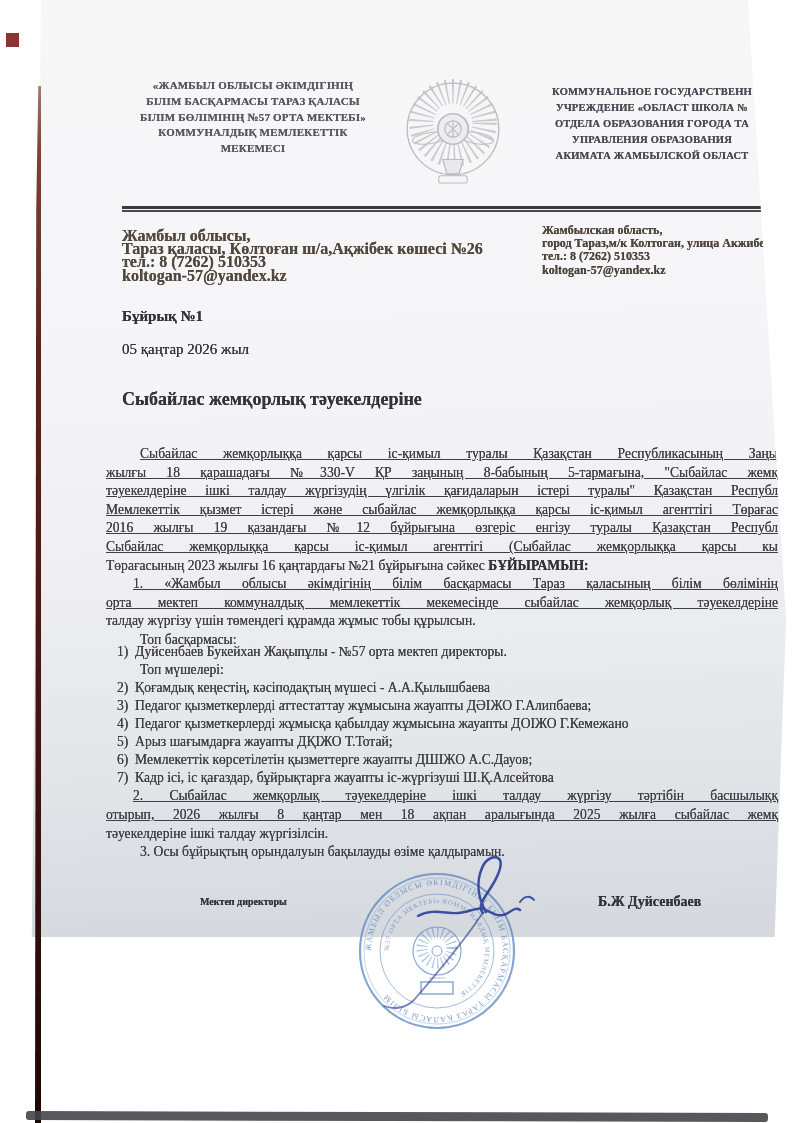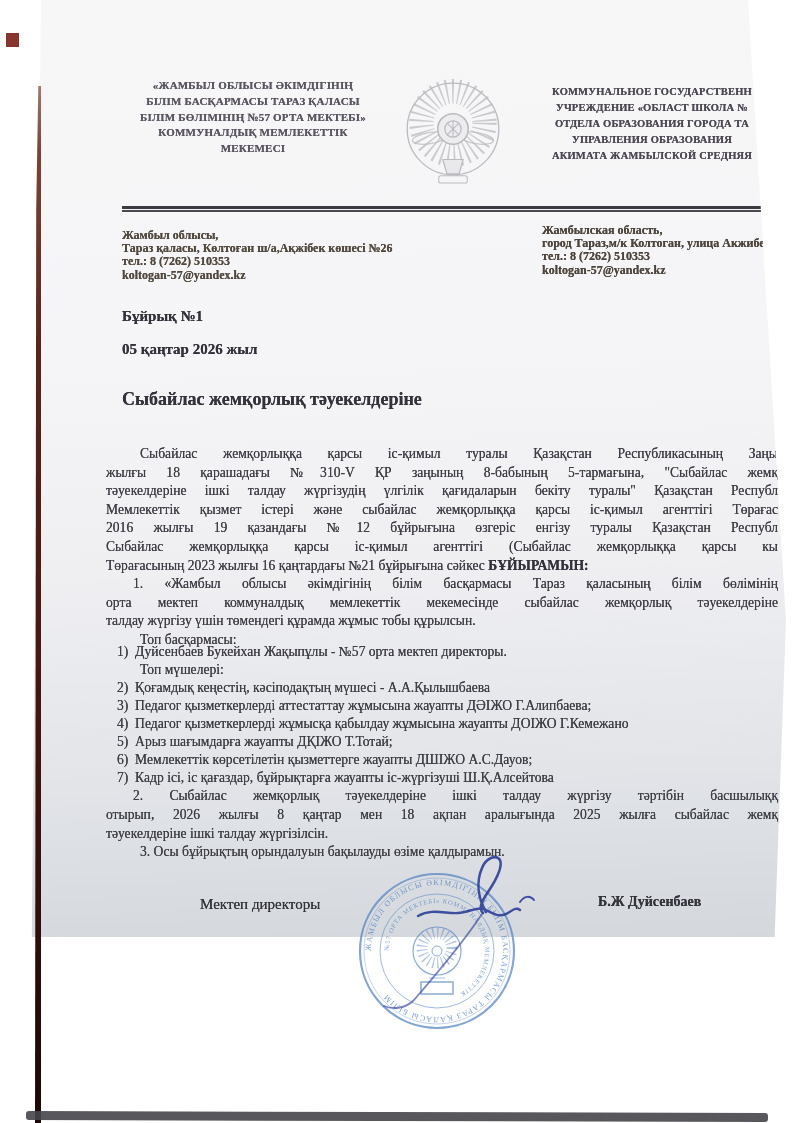--- a/index.html
+++ b/index.html
@@ -30,39 +30,39 @@
   
   .soft{text-shadow:0 0 .5px currentColor;}
   .org{font-weight:700;text-align:center;letter-spacing:.2px;}
   .org-kk{left:112px;top:78px;width:282px;font-size:11px;line-height:15.8px;color:#5b5662;}
   .org-ru{left:524px;top:84px;width:256px;font-size:10.5px;line-height:16px;color:#4d4954;}
   .org-ru .oline{white-space:nowrap;}
   .rule{
     left:122px;top:206px;width:666px;height:6px;
     border-top:3px solid #3b3a40;border-bottom:2px solid #4a4950;box-sizing:border-box;
   }
-  .contact{font-weight:700;font-size:12px;line-height:13.2px;}
+  .contact{font-weight:700;font-size:16px;line-height:13.2px;}
   .contact-kk{left:122px;top:229px;color:#52493e;}
   .contact-ru{left:542px;top:224px;color:#4d453c;font-size:12px;}
   .contact .oline{white-space:nowrap;}
   .order-no{left:122px;top:300px;font-size:15px;font-weight:700;color:#34333c;margin-top:8px;}
-  .order-date{left:122px;top:341px;font-size:15px;font-weight:700;color:#34333c;}
+  .order-date{left:122px;top:341px;font-size:15px;font-weight:400;color:#34333c;}
   .subject{left:122px;top:390px;font-size:18px;font-weight:700;line-height:19.5px;color:#34333c;}
   .body-block{font-size:13.6px;line-height:18.6px;color:#3f3e46;width:672px;}
   .intro{left:106px;top:445px;}
   .mlist{left:117px;top:643px;line-height:18px;width:680px;}
   .mlist .line{white-space:nowrap;}
   .closing{left:106px;top:787px;line-height:18.8px;}
   .line{min-height:1em;}
-  .j{text-align:justify;text-align-last:justify;}
+  .j{text-align:justify;text-align-last:justify;text-decoration:underline;}
   .ind34{text-indent:34px;}
   .ind27{text-indent:27px;}
   .ind23{padding-left:23px;}
   .b, .line .b{font-weight:700;color:#33323b;}
-  .sig-label{left:200px;top:896px;font-size:15px;font-weight:400;color:#34333c;}
+  .sig-label{left:200px;top:896px;font-size:10px;font-weight:700;color:#34333c;}
   .sig-name{left:598px;top:894px;font-size:14px;font-weight:700;color:#34333c;}
   svg{display:block;}
 </style>
 </head>
 <body>
 
 <div class="abs paper">
 
   <div class="abs org org-kk soft">
       <div class="oline">«ЖАМБЫЛ ОБЛЫСЫ ӘКІМДІГІНІҢ</div>
@@ -70,21 +70,21 @@
       <div class="oline">БІЛІМ БӨЛІМІНІҢ №57 ОРТА МЕКТЕБІ»</div>
       <div class="oline">КОММУНАЛДЫҚ МЕМЛЕКЕТТІК</div>
       <div class="oline">МЕКЕМЕСІ</div>
     </div>
 
   <div class="abs org org-ru soft">
       <div class="oline">КОММУНАЛЬНОЕ ГОСУДАРСТВЕНН</div>
       <div class="oline">УЧРЕЖДЕНИЕ «ОБЛАСТ ШКОЛА №</div>
       <div class="oline">ОТДЕЛА ОБРАЗОВАНИЯ ГОРОДА ТА</div>
       <div class="oline">УПРАВЛЕНИЯ ОБРАЗОВАНИЯ</div>
-      <div class="oline">АКИМАТА ЖАМБЫЛСКОЙ СРЕДНЯЯ</div>
+      <div class="oline">АКИМАТА ЖАМБЫЛСКОЙ ОБЛАСТ</div>
     </div>
 
   <div class="abs" style="left:402px;top:74px;width:102px;height:114px;">
     <svg width="102" height="114" viewBox="0 0 100 112">
       <g stroke="#b5b4ba" fill="none" opacity="0.9">
         <circle cx="50" cy="54" r="45" stroke-width="1.3"></circle>
         <circle cx="50" cy="48" r="31" stroke-width="24" stroke-dasharray="1.6 4.2" opacity="0.75"></circle>
         <ellipse cx="27" cy="63" rx="17" ry="5.5" transform="rotate(-9 27 63)" stroke-width="1.2" opacity="0.8"></ellipse>
         <ellipse cx="73" cy="63" rx="17" ry="5.5" transform="rotate(9 73 63)" stroke-width="1.2" opacity="0.8"></ellipse>
         <circle cx="50" cy="54" r="15" stroke-width="1.6" fill="#ececee"></circle>
@@ -112,22 +112,22 @@
     </div>
 
   <div class="abs order-no soft">Бұйрық  №1</div>
   <div class="abs order-date soft">05 қаңтар  2026 жыл</div>
   <div class="abs subject soft">
       <div class="oline">Сыбайлас жемқорлық тәуекелдеріне</div>
     </div>
 
   <div class="abs body-block intro soft">
       <div class="line j ind34"><span>Сыбайлас жемқорлыққа қарсы іс-қимыл туралы Қазақстан Республикасының Заңы</span></div>
-      <div class="line j"><span>жылғы 18 қарашадағы №310-V ҚР заңының 8-бабының 5-тармағына, "Сыбайлас жемқ</span></div>
-      <div class="line j"><span>тәуекелдеріне ішкі талдау жүргізудің үлгілік қағидаларын бекіту туралы" Қазақстан Республ</span></div>
+      <div class="line j"><span>жылғы 18 қарашадағы №330-V ҚР заңының 8-бабының 5-тармағына, "Сыбайлас жемқ</span></div>
+      <div class="line j"><span>тәуекелдеріне ішкі талдау жүргізудің үлгілік қағидаларын істері туралы" Қазақстан Республ</span></div>
       <div class="line j"><span>Мемлекеттік қызмет істері және сыбайлас жемқорлыққа қарсы іс-қимыл агенттігі Төрағас</span></div>
       <div class="line j"><span>2016 жылғы 19 қазандағы    №12 бұйрығына өзгеріс енгізу туралы Қазақстан Республ</span></div>
       <div class="line j"><span>Сыбайлас жемқорлыққа қарсы іс-қимыл агенттігі (Сыбайлас жемқорлыққа қарсы кы</span></div>
       <div class="line"><span>Төрағасының 2023 жылғы 16 қаңтардағы №21 бұйрығына сәйкес </span><span class="b">БҰЙЫРАМЫН:</span></div>
       <div class="line j ind27"><span>1. «Жамбыл облысы әкімдігінің білім басқармасы Тараз қаласының білім бөлімінің</span></div>
       <div class="line j"><span>орта мектеп коммуналдық мемлекеттік мекемесінде  сыбайлас жемқорлық тәуекелдеріне</span></div>
       <div class="line"><span>талдау жүргізу үшін төмендегі құрамда жұмыс тобы құрылсын.</span></div>
       <div class="line ind34"><span>Топ басқармасы:</span></div>
     </div>
 

